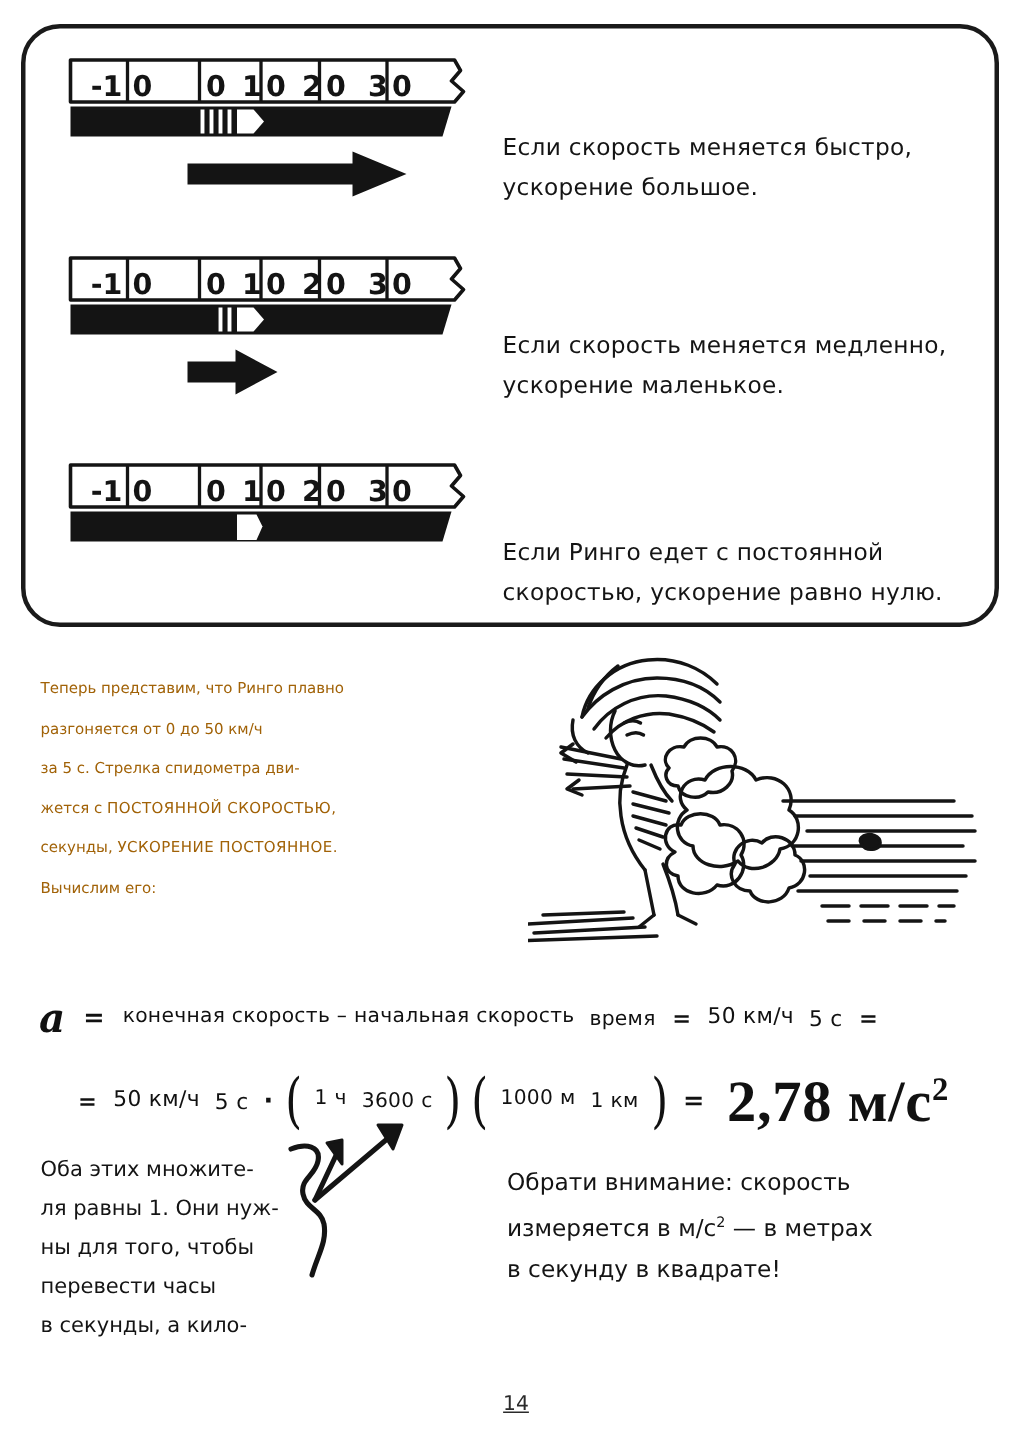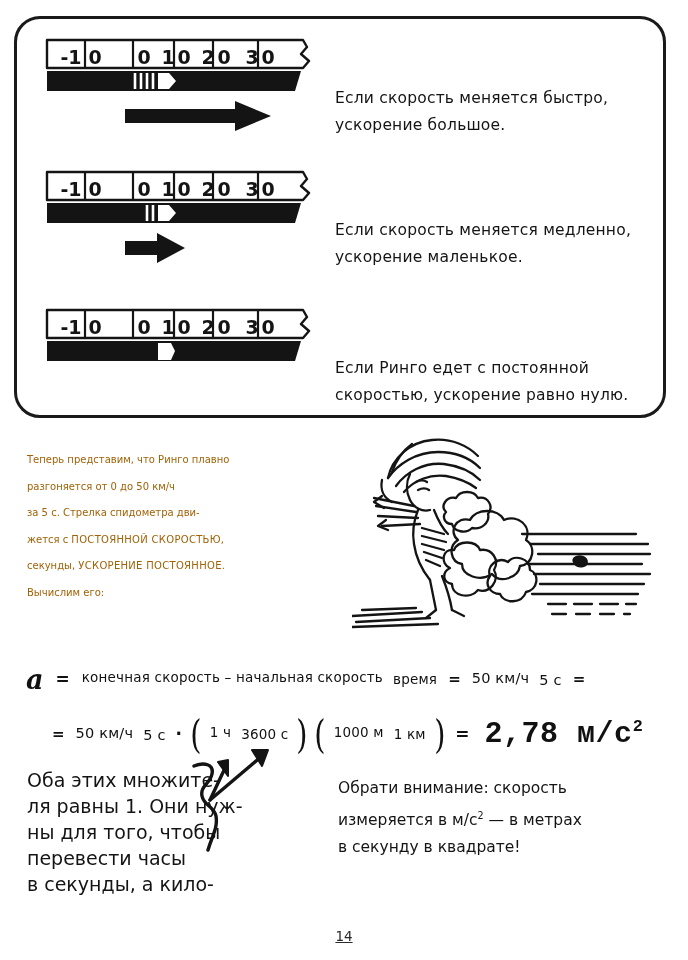--- a/index.html
+++ b/index.html
@@ -157,36 +157,36 @@
   .paren {
     font-size: 40px;
     font-weight: 300;
     line-height: 0.82;
     font-family: "DejaVu Serif", serif;
     margin: 0 1px;
     transform: scaleX(0.72);
     display: inline-block;
   }
   .result {
-    font-size: 30px;
+    font-size: 39px;
     font-weight: bold;
     letter-spacing: 0.5px;
-    font-family: Liberation Mono, monospace;
+    font-family: Liberation Serif, serif;
     margin-left: 8px;
     line-height: 1;
   }
   .result sup { font-size: 0.56em; }
 
   
   #note-left {
     position: absolute;
     left: 27px;
     top: 767px;
     width: 215px;
-    font-size: 19px;
+    font-size: 14px;
     line-height: 26px;
     color: #141414;
   }
   #note-left .ln { display: block; white-space: nowrap; }
 
   #note-right {
     position: absolute;
     left: 338px;
     top: 775px;
     width: 300px;

